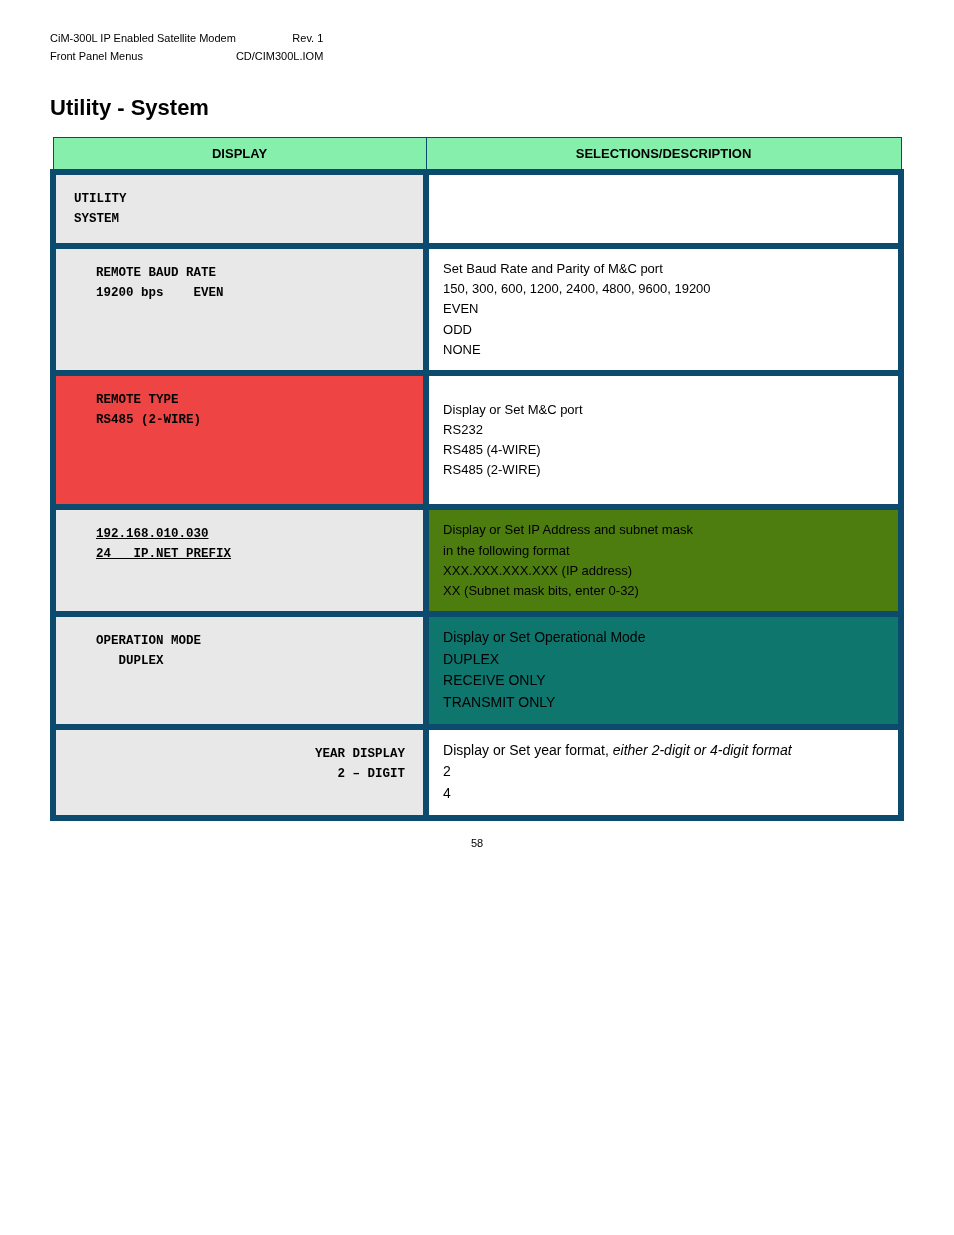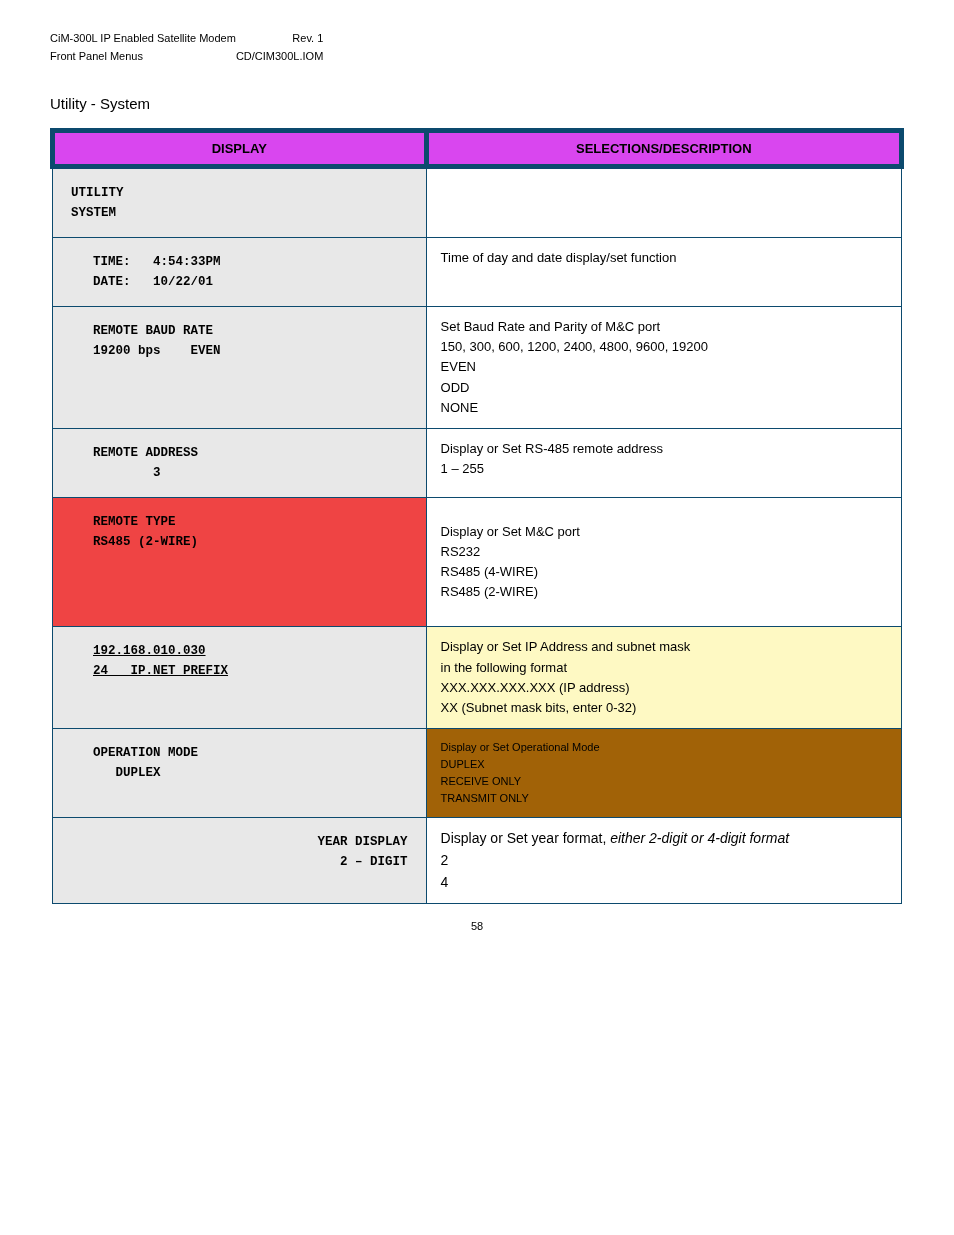--- a/index.html
+++ b/index.html
@@ -18,39 +18,39 @@
       font-size: 11px;
       margin-bottom: 30px;
     }
     .header-left, .header-right {
       line-height: 1.6;
     }
     .header-right {
       text-align: right;
     }
     h1 {
-      font-size: 15px;
-      font-weight: normal;
+      font-size: 22px;
+      font-weight: bold;
       margin-bottom: 16px;
     }
     table {
       border-collapse: collapse;
       width: 100%;
       border: 1px solid #000;
     }
     th {
-      border: 5px solid #0c4a6e;
+      border: 1px solid #0c4a6e;
       padding: 8px 12px;
       text-align: center;
       font-weight: bold;
       font-size: 13px;
-      background: #d946ef;
+      background: #86efac;
     }
     td {
-      border: 1px solid #0c4a6e;
+      border: 6px solid #0c4a6e;
       vertical-align: top;
     }
     .display-col {
       width: 44%;
     }
     .desc-col {
       width: 56%;
     }
     .page-number {
       text-align: center;
@@ -84,59 +84,45 @@
   <tbody id="table-body">
   <tr>
         <td style="padding: 14px 18px; background-color: rgb(232, 232, 232);">
           <div style="font-family: &quot;Courier New&quot;, Courier, monospace; font-weight: bold; font-size: 12.5px; line-height: 1.6; white-space: pre;">UTILITY
 SYSTEM</div>
         </td>
         <td style="padding: 10px 14px; font-size: 13px; line-height: 1.55; background-color: rgb(255, 255, 255);"></td>
       </tr>
       <tr>
         <td style="padding: 14px 18px 14px 40px; background-color: rgb(232, 232, 232);">
-          <div style="font-family: &quot;Courier New&quot;, Courier, monospace; font-weight: bold; font-size: 12.5px; line-height: 1.6; white-space: pre;">TIME:   4:54:33PM
-DATE:   10/22/01</div>
-        </td>
-        <td style="padding: 10px 14px; font-size: 13px; line-height: 1.55; background-color: rgb(255, 255, 255);"><span>Time of day and date display/set function</span></td>
-      </tr>
-      <tr>
-        <td style="padding: 14px 18px 14px 40px; background-color: rgb(232, 232, 232);">
           <div style="font-family: &quot;Courier New&quot;, Courier, monospace; font-weight: bold; font-size: 12.5px; line-height: 1.6; white-space: pre;">REMOTE BAUD RATE
 19200 bps    EVEN</div>
         </td>
         <td style="padding: 10px 14px; font-size: 13px; line-height: 1.55; background-color: rgb(255, 255, 255);"><span>Set Baud Rate and Parity of M&amp;C port</span><br><span>150, 300, 600, 1200, 2400, 4800, 9600, 19200</span><br><span>EVEN</span><br><span>ODD</span><br><span>NONE</span></td>
-      </tr>
-      <tr>
-        <td style="padding: 14px 18px 14px 40px; background-color: rgb(232, 232, 232);">
-          <div style="font-family: &quot;Courier New&quot;, Courier, monospace; font-weight: bold; font-size: 12.5px; line-height: 1.6; white-space: pre;">REMOTE ADDRESS
-        3</div>
-        </td>
-        <td style="padding: 10px 14px; font-size: 13px; line-height: 1.55; background-color: rgb(255, 255, 255);"><span>Display or Set RS-485 remote address</span><br><span>1 – 255</span></td>
       </tr>
       <tr>
         <td style="padding: 14px 18px 14px 40px; background-color: #ef4444;">
           <div style="font-family: &quot;Courier New&quot;, Courier, monospace; font-weight: bold; font-size: 12.5px; line-height: 1.6; white-space: pre;">REMOTE TYPE
 RS485 (2-WIRE)</div>
         </td>
         <td style="padding: 24px 14px; font-size: 13px; line-height: 1.55; background-color: rgb(255, 255, 255);"><span>Display or Set M&amp;C port</span><br><span>RS232</span><br><span>RS485 (4-WIRE)</span><br><span>RS485 (2-WIRE)</span></td>
       </tr>
       <tr>
         <td style="padding: 14px 18px 14px 40px; background-color: rgb(232, 232, 232); text-decoration: underline;">
           <div style="font-family: &quot;Courier New&quot;, Courier, monospace; font-weight: bold; font-size: 12.5px; line-height: 1.6; white-space: pre;">192.168.010.030
 24   IP.NET PREFIX</div>
         </td>
-        <td style="padding: 10px 14px; font-size: 13px; line-height: 1.55; background-color: #fef9c3;"><span>Display or Set IP Address and subnet mask</span><br><span>in the following format</span><br><span>XXX.XXX.XXX.XXX      (IP address)</span><br><span>XX  (Subnet mask bits, enter 0-32)</span></td>
+        <td style="padding: 10px 14px; font-size: 13px; line-height: 1.55; background-color: #4d7c0f;"><span>Display or Set IP Address and subnet mask</span><br><span>in the following format</span><br><span>XXX.XXX.XXX.XXX      (IP address)</span><br><span>XX  (Subnet mask bits, enter 0-32)</span></td>
       </tr>
       <tr>
         <td style="padding: 14px 18px 14px 40px; background-color: rgb(232, 232, 232);">
           <div style="font-family: &quot;Courier New&quot;, Courier, monospace; font-weight: bold; font-size: 12.5px; line-height: 1.6; white-space: pre;">OPERATION MODE
    DUPLEX</div>
         </td>
-        <td style="padding: 10px 14px; font-size: 11px; line-height: 1.55; background-color: #a16207; margin-left: 34px;"><span>Display or Set Operational Mode</span><br><span>DUPLEX</span><br><span>RECEIVE ONLY</span><br><span>TRANSMIT ONLY</span></td>
+        <td style="padding: 10px 14px; font-size: 14px; line-height: 1.55; background-color: #0f766e; margin-left: 34px;"><span>Display or Set Operational Mode</span><br><span>DUPLEX</span><br><span>RECEIVE ONLY</span><br><span>TRANSMIT ONLY</span></td>
       </tr>
       <tr>
         <td style="padding: 14px 18px 14px 40px; background-color: rgb(232, 232, 232); text-align: right;">
           <div style="font-family: &quot;Courier New&quot;, Courier, monospace; font-weight: bold; font-size: 12.5px; line-height: 1.6; white-space: pre;">YEAR DISPLAY
    2 – DIGIT</div>
         </td>
         <td style="padding: 10px 14px; font-size: 14px; line-height: 1.55; background-color: rgb(255, 255, 255);"><span>Display or Set  year format, <em>either 2-digit or 4-digit format</em></span><br><span>2</span><br><span>4</span></td>
       </tr>
     </tbody>
 </table>

